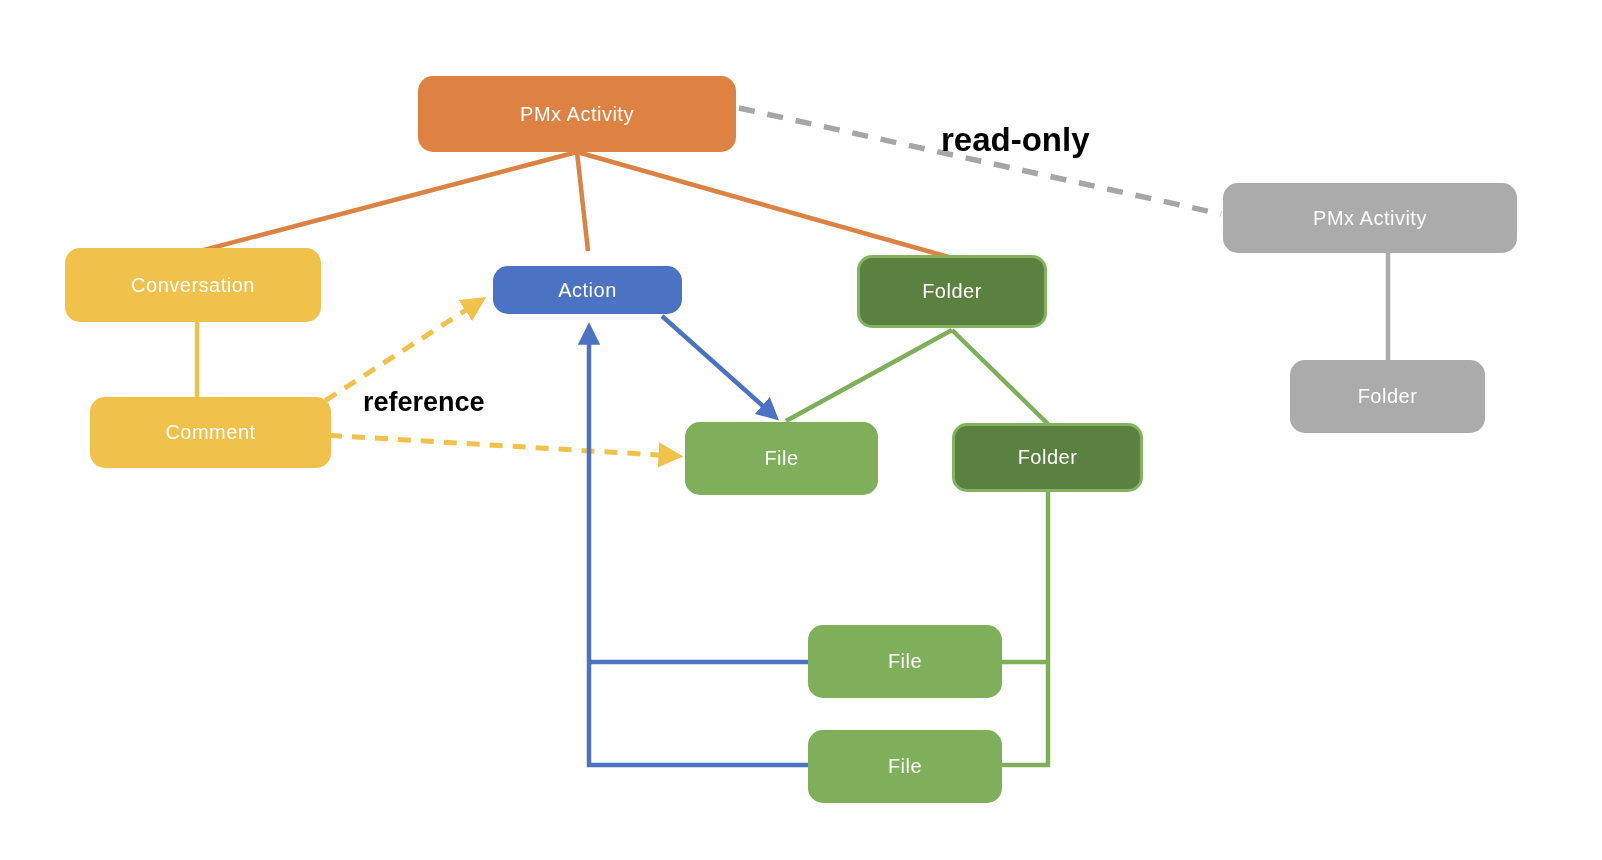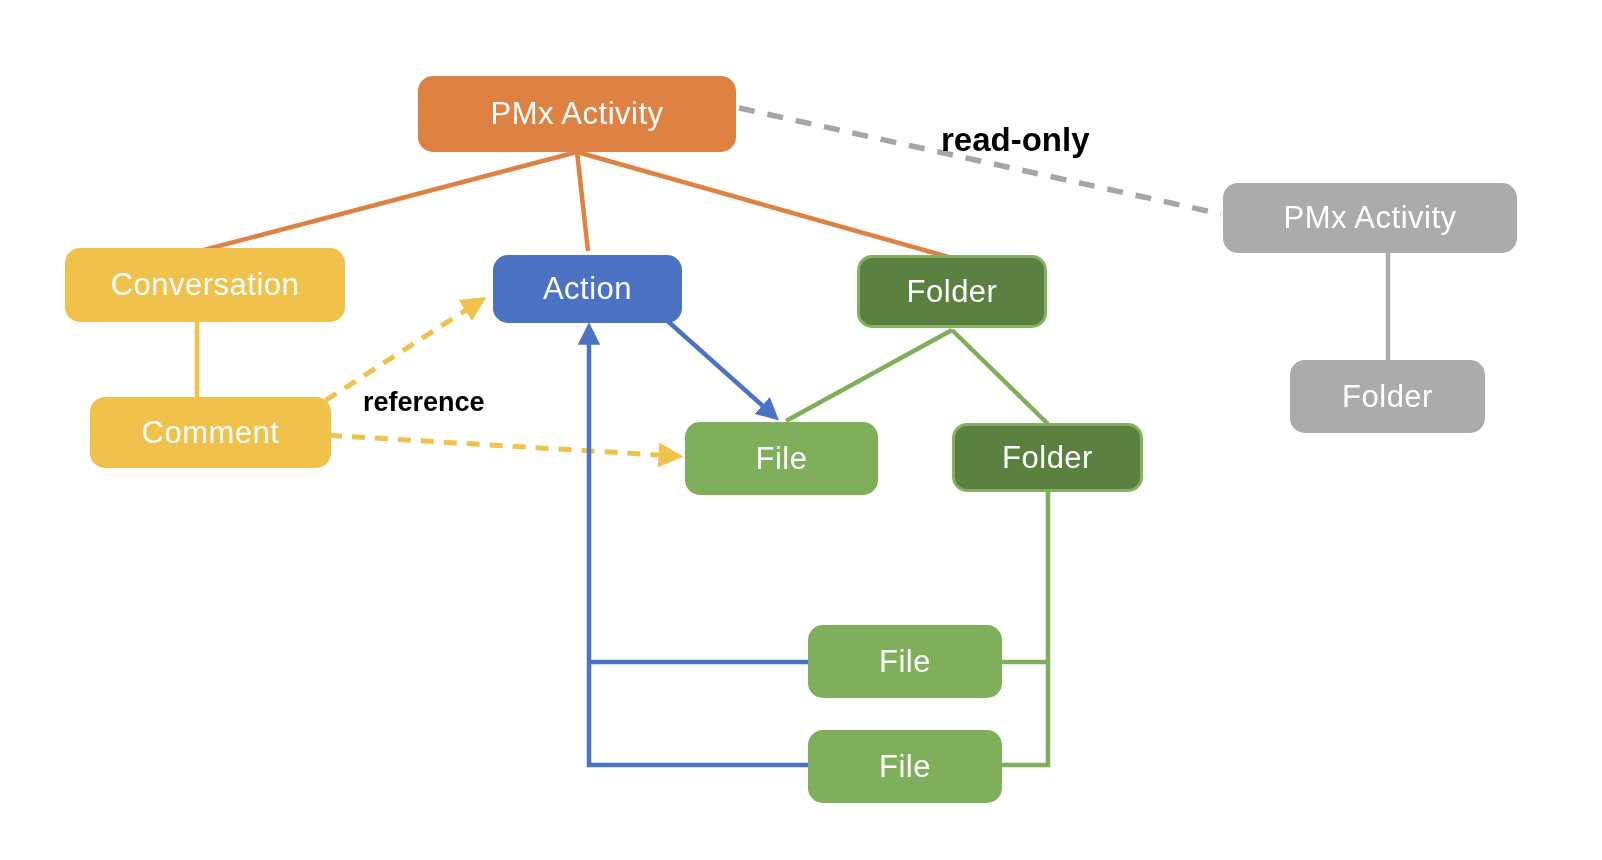--- a/index.html
+++ b/index.html
@@ -21,21 +21,21 @@
     width: 1602px;
     height: 860px;
   }
   .node {
     position: absolute;
     border-radius: 15px;
     display: flex;
     align-items: center;
     justify-content: center;
     color: #ffffff;
-    font-size: 31px;
+    font-size: 20px;
     font-weight: 400;
     letter-spacing: 0.5px;
     box-sizing: border-box;
     white-space: nowrap;
   }
   .float-label {
     position: absolute;
     color: #000000;
     font-weight: 600;
     white-space: nowrap;
@@ -72,25 +72,25 @@
       <polyline points="952,330 786,421" fill="none" stroke="#80AF5B" stroke-width="4.5"></polyline>
       <polyline points="952,330 1048,424" fill="none" stroke="#80AF5B" stroke-width="4.5"></polyline>
       <polyline points="1048,492 1048,765 1002,765" fill="none" stroke="#80AF5B" stroke-width="4.5"></polyline>
       <polyline points="1048,662 1002,662" fill="none" stroke="#80AF5B" stroke-width="4.5"></polyline>
     </svg>
 
   <div class="node" style="left: 418px; top: 76px; width: 318px; height: 76px; background: rgb(222, 130, 68);">
     <span>PMx Activity</span>
   </div>
 
-  <div class="node" style="left: 65px; top: 248px; width: 280px; height: 74px; background: rgb(240, 193, 75);">
+  <div class="node" style="left: 65px; top: 248px; width: 256px; height: 74px; background: rgb(240, 193, 75);">
     <span>Conversation</span>
   </div>
 
-  <div class="node" style="left: 493px; top: 255px; width: 189px; height: 68px; background: rgb(76, 114, 196);">
+  <div class="node" style="left: 493px; top: 266px; width: 189px; height: 48px; background: rgb(76, 114, 196);">
     <span>Action</span>
   </div>
 
   <div class="node" style="left: 857px; top: 255px; width: 190px; height: 73px; background: rgb(91, 129, 64); border: 3px solid rgb(132, 178, 96);">
     <span>Folder</span>
   </div>
 
   <div class="node" style="left: 90px; top: 397px; width: 241px; height: 71px; background: rgb(240, 193, 75);">
     <span>Comment</span>
   </div>

